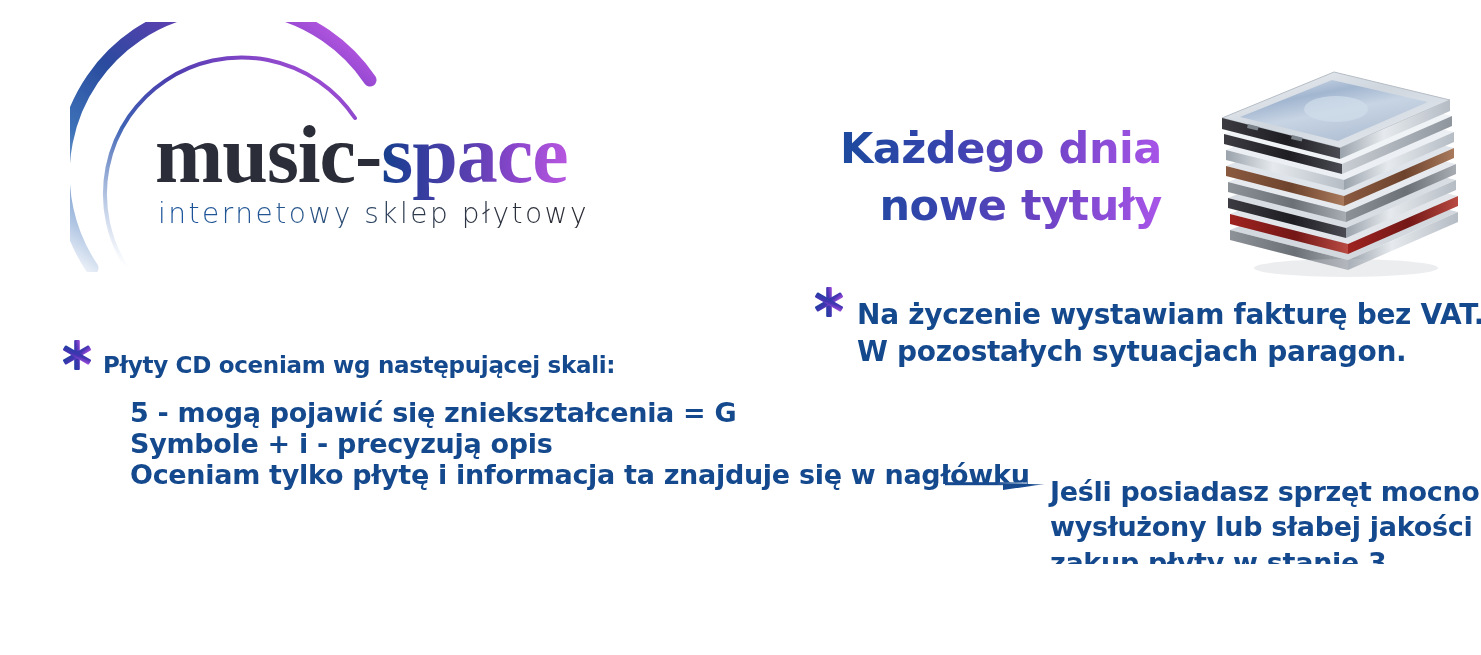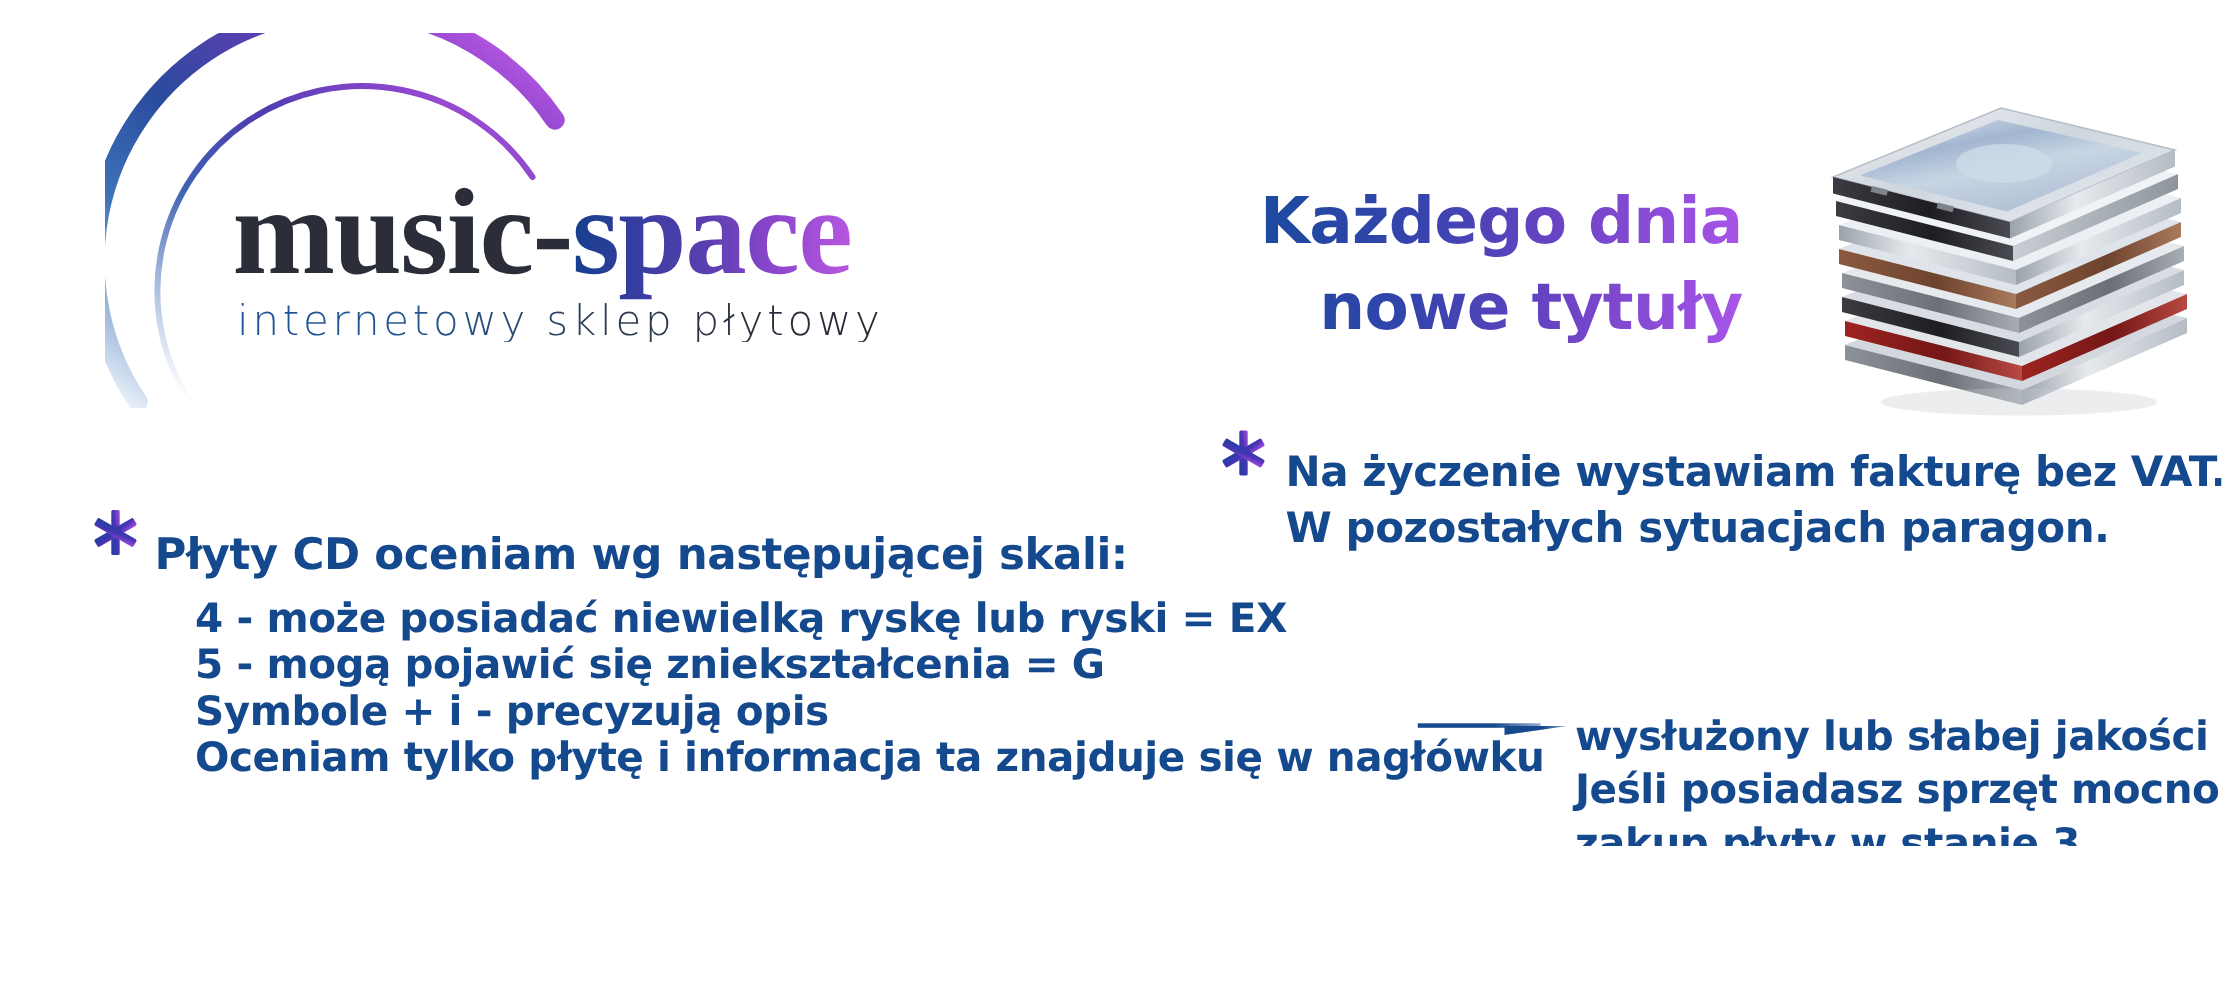--- a/index.html
+++ b/index.html
@@ -128,21 +128,21 @@
   }
   .ast-vat {
     left: 812px;
     top: 285px;
   }
 
   .scale-heading {
     position: absolute;
     left: 103px;
     top: 352px;
-    font-size: 29px;
+    font-size: 23px;
     white-space: nowrap;
   }
   .ast-scale {
     left: 60px;
     top: 338px;
   }
   .scale-heading b { font-weight: 800; }
 
   .scale-list {
     position: absolute;
@@ -334,37 +334,36 @@
     <g fill="url(#astG1)">
       <rect x="14.2" y="2" width="5.6" height="30" rx="1"></rect>
       <rect x="14.2" y="2" width="5.6" height="30" rx="1" transform="rotate(60 17 17)"></rect>
       <rect x="14.2" y="2" width="5.6" height="30" rx="1" transform="rotate(120 17 17)"></rect>
     </g>
   </svg>
 
   <div class="txt scale-heading"><span>Płyty </span><b>CD</b><span> oceniam wg następującej skali:</span></div>
 
   <div class="txt scale-list">
-    <span class="row"><span>4 - może posiadać niewielką ryskę lub ryski = </span><span class="grade">EX</span></span>
     <span class="row"><span>5 - mogą pojawić się zniekształcenia = </span><span class="grade">G</span></span>
     <span class="row">Symbole + i - precyzują opis</span>
     <span class="row">Oceniam tylko płytę i informacja ta znajduje się w nagłówku</span>
   </div>
 
   <svg class="arrow-note" viewBox="0 0 100 16">
     <defs>
       <linearGradient id="arrowG" x1="0" y1="0" x2="1" y2="0">
         <stop offset="0%" stop-color="#16498e"></stop>
         <stop offset="62%" stop-color="#16498e"></stop>
         <stop offset="100%" stop-color="#95aecd"></stop>
       </linearGradient>
     </defs>
     <rect x="0" y="6.2" width="82" height="3" fill="url(#arrowG)"></rect>
     <polygon points="58,8 100,8 58,14" fill="url(#arrowG)"></polygon>
   </svg>
 
   <div class="txt advice-block">
+    <span class="ln">Jeśli posiadasz sprzęt mocno</span>
     <span class="ln">wysłużony lub słabej jakości</span>
-    <span class="ln">Jeśli posiadasz sprzęt mocno</span>
     <span class="ln">zakup płyty w stanie 3.</span>
   </div>
 
 </div>
 
 </body></html>

